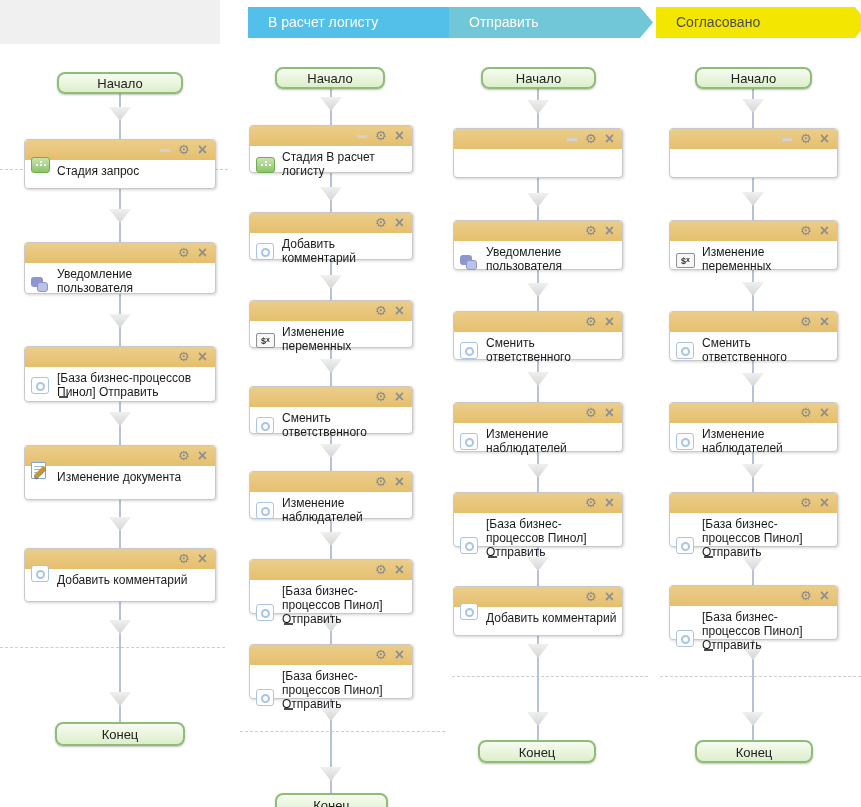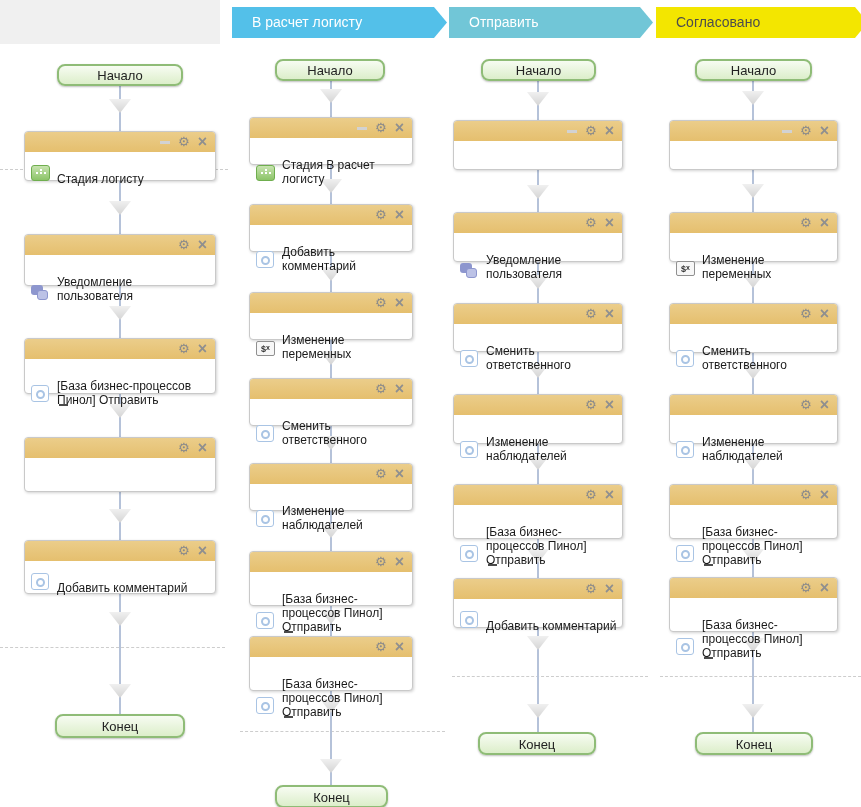--- a/index.html
+++ b/index.html
@@ -11,21 +11,21 @@
   .hdr-strip{position:absolute;left:0;top:0;width:220px;height:44px;background:#F0F0F0;z-index:0;}
   .ribbon{
     position:absolute;top:7px;height:31px;line-height:31px;z-index:3;
     font-size:14px;padding-left:20px;box-sizing:border-box;
     clip-path:polygon(0 0,calc(100% - 13px) 0,100% 50%,calc(100% - 13px) 100%,0 100%);
     cursor:pointer;white-space:nowrap;
   }
   
   .dash{position:absolute;height:0;border-top:1px dashed #CDCDCD;z-index:0;}
   
-  .lane{position:absolute;top:4px;height:654px;z-index:1;}
+  .lane{position:absolute;top:12px;height:654px;z-index:1;}
   .vline{position:absolute;width:2px;background:#B5C2D9;z-index:1;}
   .arrow{
     position:absolute;width:22px;height:14px;z-index:2;
     background:linear-gradient(#f0f0f0,#d4d4d4);
     clip-path:polygon(0 0,100% 0,50% 100%);
     filter:drop-shadow(0 0 1px #999);
   }
   
   .node{
     position:absolute;height:22px;line-height:20px;z-index:3;text-align:center;
@@ -43,21 +43,21 @@
     height:20px;background:linear-gradient(#EBCD8A,#E5BF6E);
     border-radius:3px 3px 0 0;display:flex;justify-content:flex-end;align-items:center;
     gap:8px;padding-right:8px;
   }
   .min{width:10px;height:3px;background:#D2D2D2;display:inline-block;cursor:pointer;}
   .gear{font-size:13px;color:#8A8A8A;line-height:20px;cursor:pointer;}
   .closex{font-size:16px;font-weight:bold;color:#8F8F8F;line-height:18px;cursor:pointer;}
   .bbody{position:relative;width:100%;box-sizing:border-box;}
   .btitle{
     font-size:12px;line-height:14px;color:#1a1a1a;
-    padding:20px 4px 0 32px;text-align:left;
+    padding:4px 4px 0 32px;text-align:left;
   }
   .trunc{position:absolute;left:34px;bottom:1px;width:9px;height:2px;background:#4a4a4a;}
   
   .bicon{position:absolute;left:6px;bottom:5px;display:block;}
   .ic-stage{
     width:17px;height:14px;border-radius:3px;
     background:linear-gradient(#C8E4B0,#8CC468);border:1px solid #6FAE4E;
   }
   .ic-stage:after{
     content:"";position:absolute;left:4px;top:6px;width:2px;height:2px;background:#fff;
@@ -91,21 +91,21 @@
   .ic-vars:before{content:"$";}
   .ic-vars:after{content:"x";font-size:7px;vertical-align:2px;}
 </style>
 </head>
 <body>
 
 <div class="canvas">
 
   <div class="hdr-strip"></div>
 
-  <div class="ribbon" style="left: 232px; width: 215px; background: rgb(83, 192, 233); color: rgb(255, 255, 255);">В расчет логисту</div>
+  <div class="ribbon" style="left: 248px; width: 215px; background: rgb(83, 192, 233); color: rgb(255, 255, 255);">В расчет логисту</div>
   <div class="ribbon" style="left: 449px; width: 204px; background: rgb(113, 198, 215); color: rgb(255, 255, 255);">Отправить</div>
   <div class="ribbon" style="left: 656px; width: 212px; background: rgb(243, 230, 0); color: rgb(77, 77, 77);">Согласовано</div>
 
   <div class="dash" style="top:169px;left:0;width:228px"></div>
   <div class="dash" style="top:647px;left:0;width:225px"></div>
   <div class="dash" style="top:731px;left:240px;width:205px"></div>
   <div class="dash" style="top:676px;left:452px;width:196px"></div>
   <div class="dash" style="top:676px;left:660px;width:201px"></div>
 
   <div class="lane" style="left:24px;width:192px">
@@ -121,21 +121,21 @@
     <div class="node" style="left:33px;top:60px;width:126px">Начало</div>
 
     <div class="block" style="top:127px;height:50px">
       <div class="bar">
         <span class="min"></span>
         <span class="gear">⚙</span>
         <span class="closex">×</span>
       </div>
       <div class="bbody">
         <span class="bicon ic-stage"></span>
-        <div class="btitle">Стадия логисту</div>
+        <div class="btitle">Стадия запрос</div>
       </div>
     </div>
 
     <div class="block" style="top:230px;height:52px">
       <div class="bar">
         <span class="gear">⚙</span>
         <span class="closex">×</span>
       </div>
       <div class="bbody">
         <span class="bicon ic-chat"></span>
@@ -152,20 +152,24 @@
         <span class="bicon ic-activity"></span>
         <div class="btitle">[База бизнес-процессов Пинол] Отправить</div>
         <span class="trunc"></span>
       </div>
     </div>
 
     <div class="block" style="top:433px;height:55px">
       <div class="bar">
         <span class="gear">⚙</span>
         <span class="closex">×</span>
+      </div>
+      <div class="bbody">
+        <span class="bicon ic-doc"></span>
+        <div class="btitle">Изменение документа</div>
       </div>
     </div>
 
     <div class="block" style="top:536px;height:54px">
       <div class="bar">
         <span class="gear">⚙</span>
         <span class="closex">×</span>
       </div>
       <div class="bbody">
         <span class="bicon ic-activity"></span>

